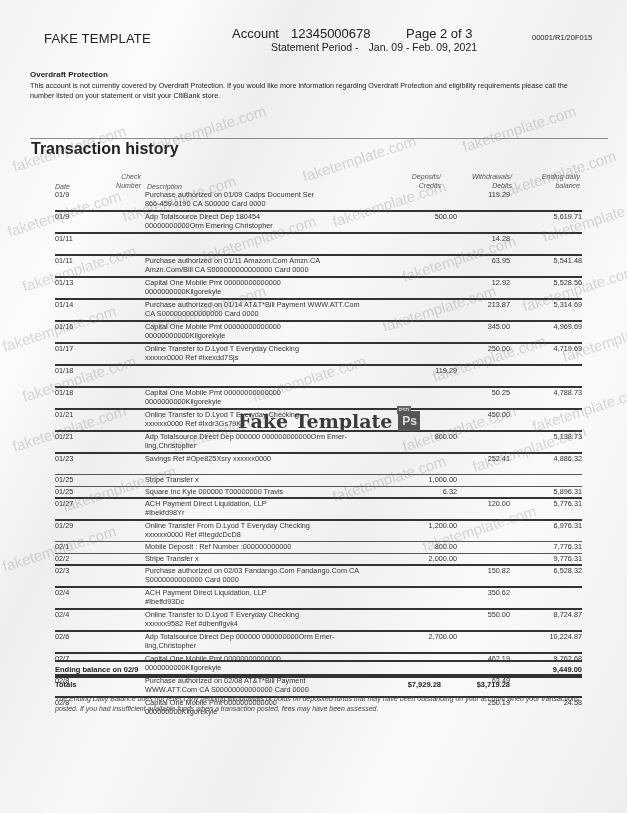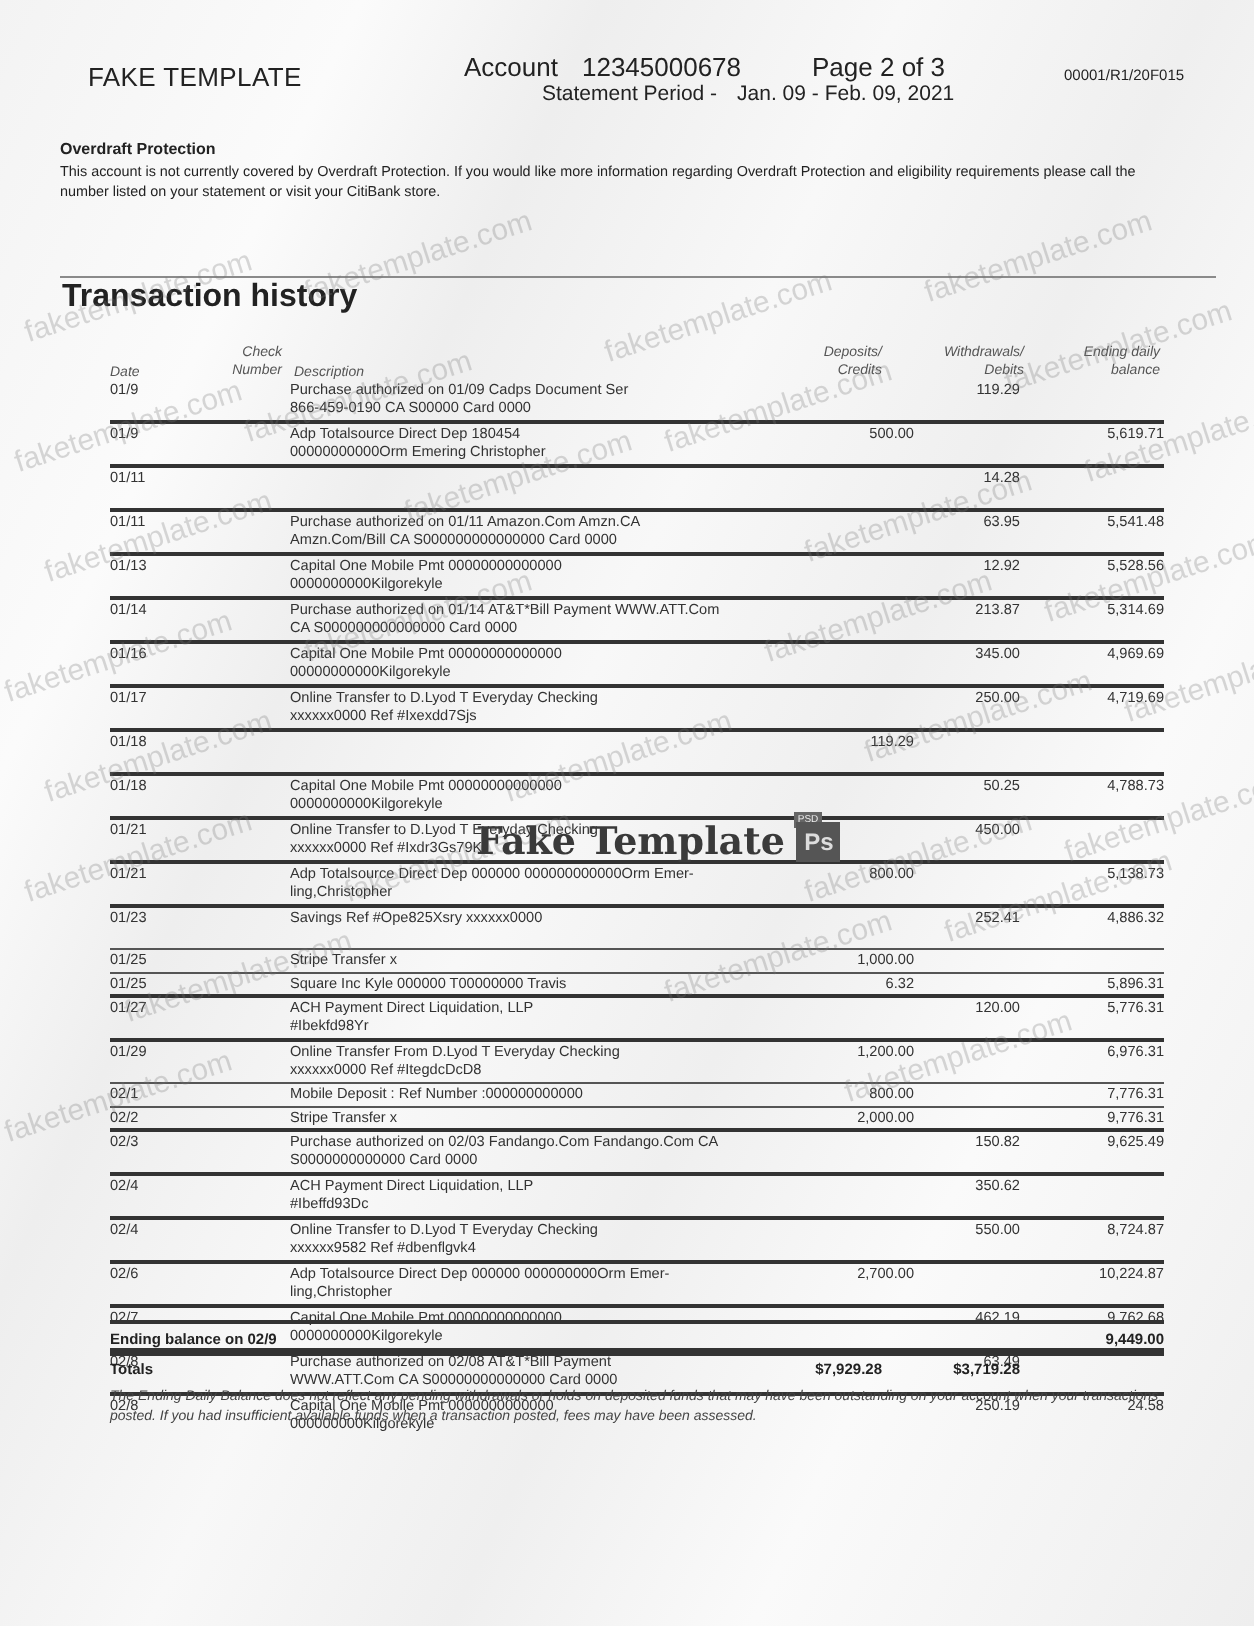--- a/index.html
+++ b/index.html
@@ -261,21 +261,21 @@
       <div class="c-bal">9,776.31</div>
     </div>
     <div class="row two sep-thick">
       <div class="c-date">02/3</div>
       <div class="c-desc">
         <div>Purchase authorized on 02/03 Fandango.Com Fandango.Com CA</div>
         <div>S0000000000000 Card 0000</div>
       </div>
       <div class="c-dep"></div>
       <div class="c-wd">150.82</div>
-      <div class="c-bal">9,625.49</div>
+      <div class="c-bal">6,528.32</div>
     </div>
     <div class="row two sep-thick">
       <div class="c-date">02/4</div>
       <div class="c-desc">
         <div>ACH Payment Direct Liquidation, LLP</div>
         <div>#Ibeffd93Dc</div>
       </div>
       <div class="c-dep"></div>
       <div class="c-wd">350.62</div>
       <div class="c-bal"></div>

